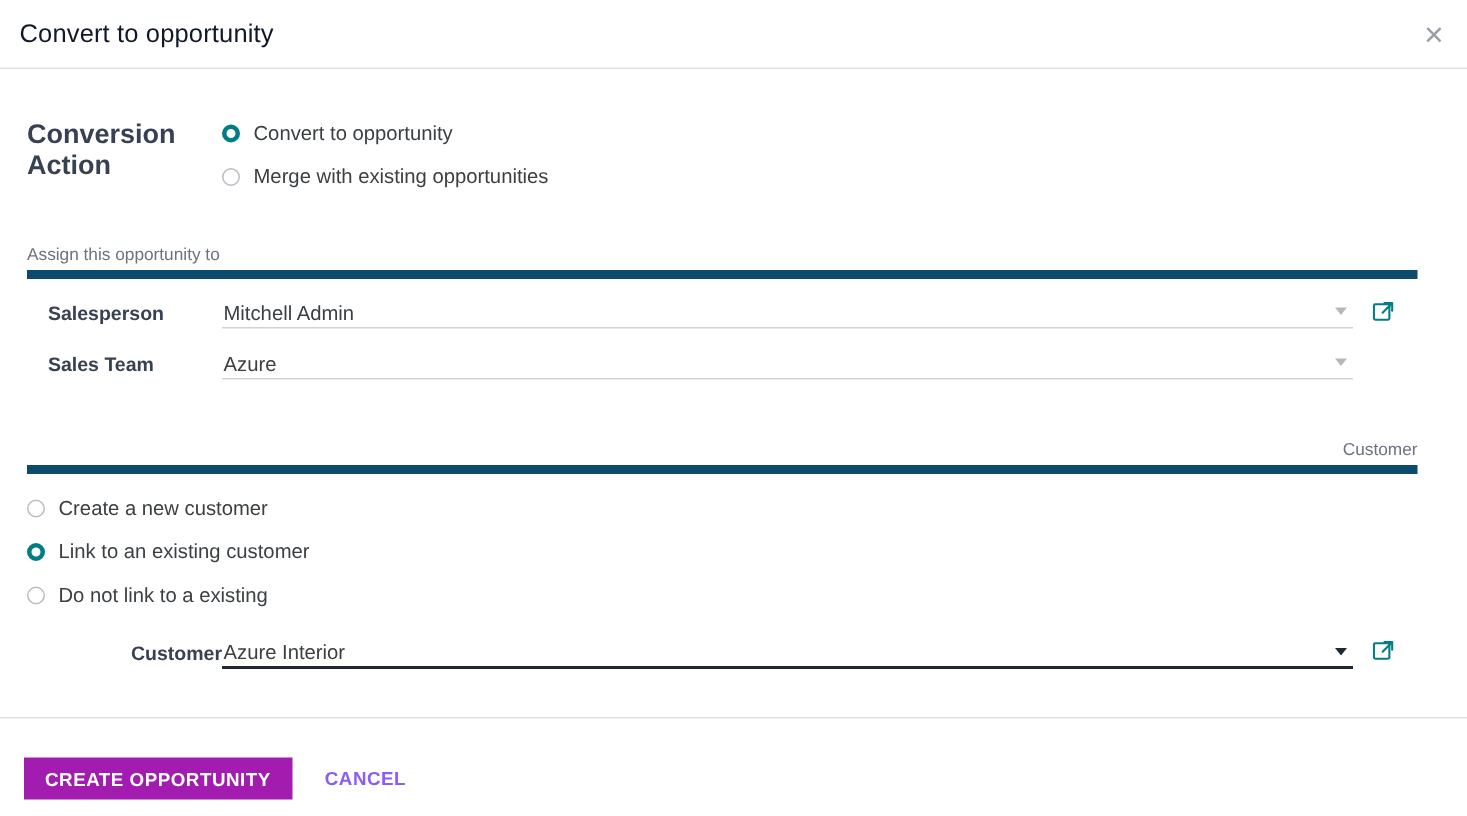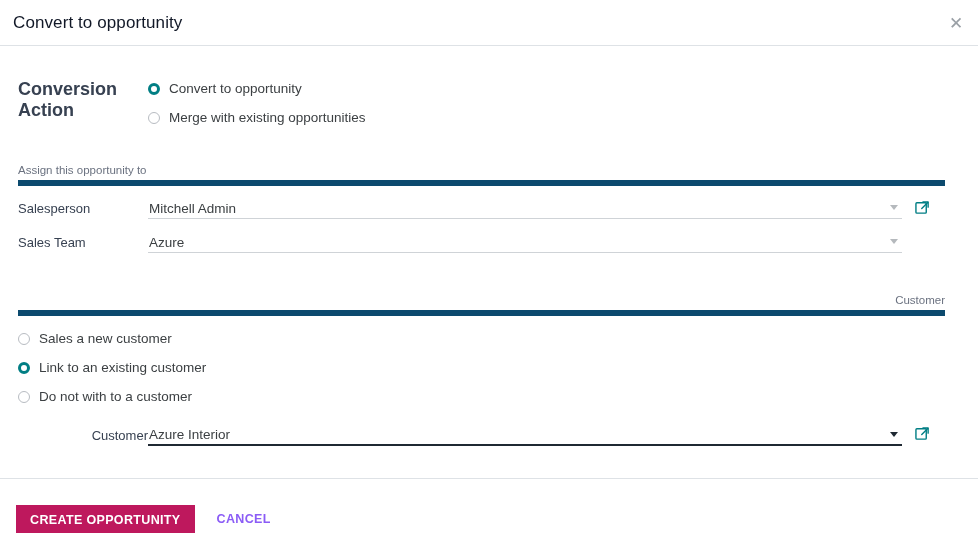--- a/index.html
+++ b/index.html
@@ -132,24 +132,24 @@
 
   .field-row {
     display: flex;
     align-items: center;
     height: 28px;
     position: relative;
   }
   .field-label {
     width: 148px;
     flex: 0 0 148px;
-    padding-left: 18px;
+    padding-left: 32px;
     box-sizing: border-box;
     font-size: 13px;
-    font-weight: normal;
+    font-weight: bold;
     color: #374151;
   }
   .field-wrap {
     position: relative;
     flex: 0 0 754px;
     width: 754px;
     height: 22px;
     display: flex;
     align-items: flex-end;
   }
@@ -195,21 +195,21 @@
   .dialog-footer {
     flex: 0 0 auto;
     border-top: 1px solid #dee2e6;
     padding: 14px 0 0 16px;
     display: flex;
     align-items: center;
     height: 66px;
     box-sizing: border-box;
   }
   .btn-primary {
-    background: #be185d;
+    background: #a21caf;
     color: #ffffff;
     border: none;
     font-size: 12.5px;
     font-weight: bold;
     letter-spacing: 0.35px;
     padding: 0 14px;
     height: 28px;
     line-height: 30px;
     cursor: pointer;
     border-radius: 0;
@@ -286,29 +286,29 @@
         </div>
       </div>
     </div>
 
     <div class="section" style="margin-top:38px;text-align:right;">
       <div class="section-head">Customer</div>
 
       <div style="padding:13px 0 0 18px;">
         <div class="radio-line">
           <span class="radio"></span>
-          <span class="radio-label">Sales a new customer</span>
+          <span class="radio-label">Create a new customer</span>
         </div>
         <div class="radio-line">
           <span class="radio checked"></span>
           <span class="radio-label">Link to an existing customer</span>
         </div>
         <div class="radio-line">
           <span class="radio"></span>
-          <span class="radio-label">Do not with to a customer</span>
+          <span class="radio-label">Do not link to a existing</span>
         </div>
       </div>
 
       <div class="field-row" style="margin-top:14px;">
         <div class="field-label">Customer</div>
         <div class="field-wrap">
           <div class="field-inner strong">
             <span class="field-value">Azure Interior</span>
             <span class="caret dark"></span>
           </div>

